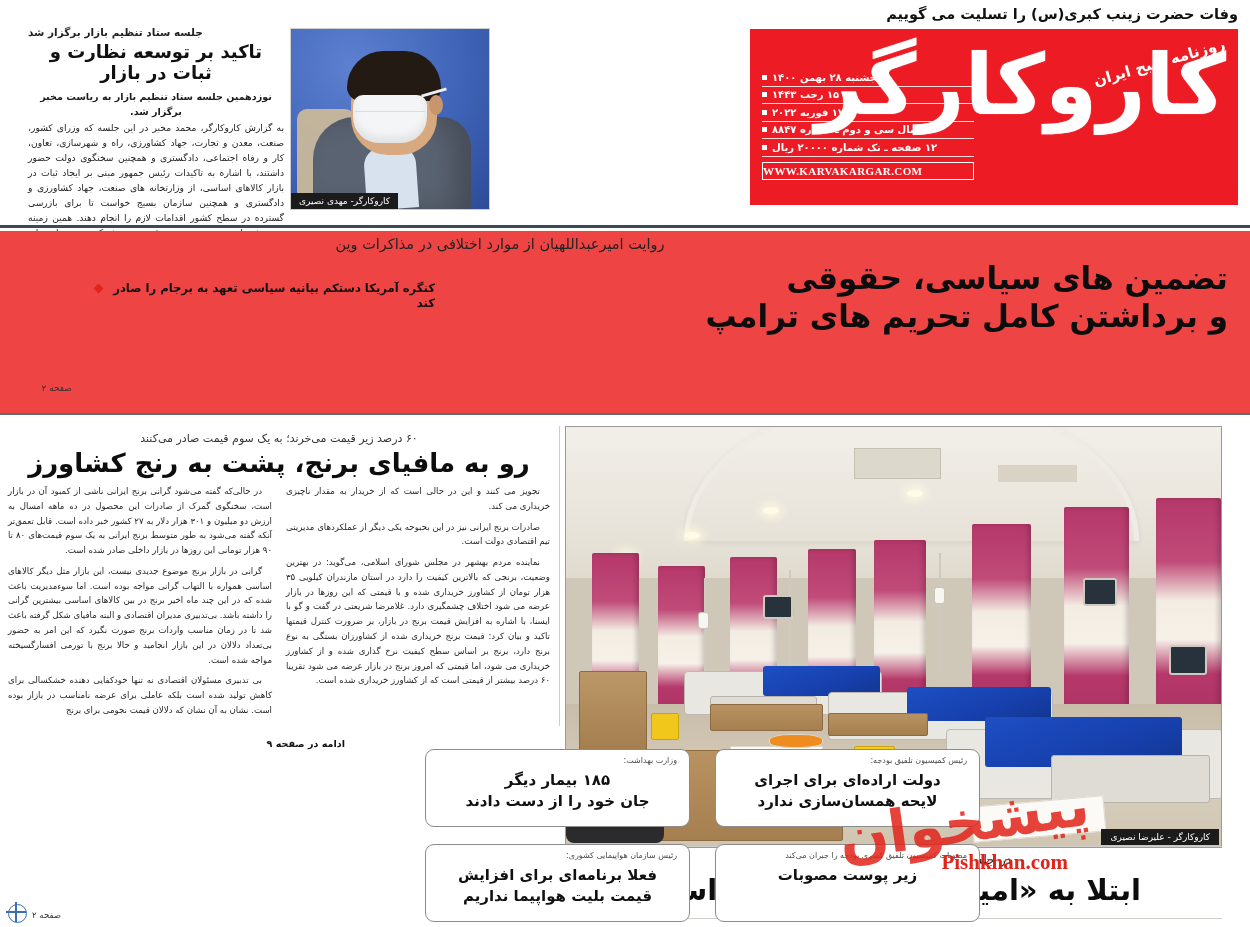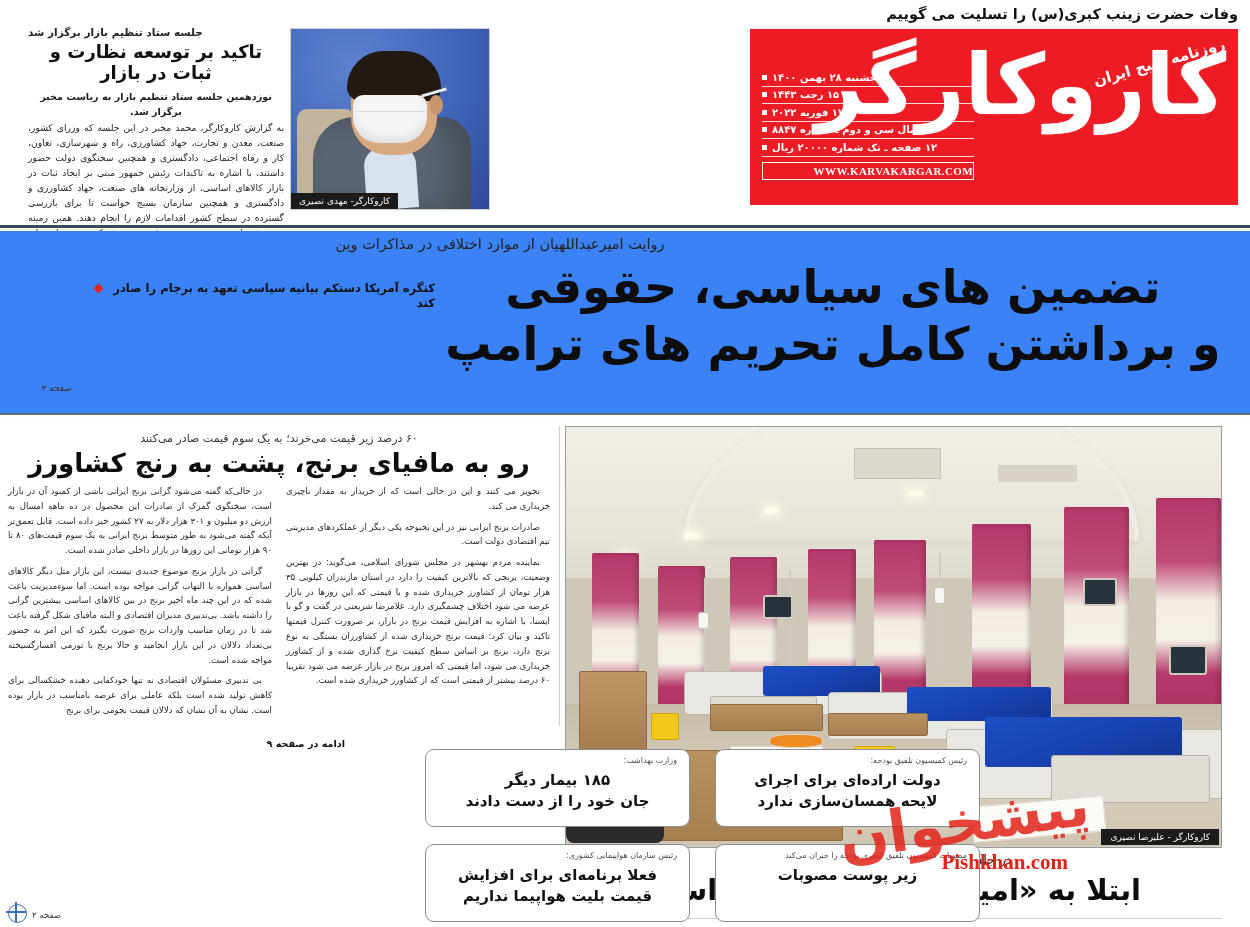--- a/index.html
+++ b/index.html
@@ -89,40 +89,40 @@
     position:absolute;left:12px;top:40px;width:212px;color:#fff;text-align:right;
   }
   .mh-meta .row{
     font-size:10px;font-weight:bold;padding:2.5px 0 3px;
     border-bottom:1px solid rgba(255,255,255,.85);
     display:flex;flex-direction:row-reverse;align-items:center;gap:5px;justify-content:flex-start;
   }
   .mh-meta .row:last-of-type{border-bottom:none;}
   .sq{width:5px;height:5px;background:#fff;display:inline-block;flex:none;}
   .mh-url{
-    margin-top:5px;border:1.4px solid #fff;color:#fff;text-align:right;
+    margin-top:5px;border:1.4px solid #fff;color:#fff;text-align:left;
     font-size:11px;font-weight:bold;padding:2px 0;letter-spacing:.4px;
     font-family:"Liberation Serif",serif;direction:ltr;
   }
 
   
   .hr-dark{position:absolute;left:0;width:1250px;height:3px;background:#3b4a57;}
 
   
   .band{
     position:absolute;left:0;top:231px;width:1250px;height:182px;
-    background:#3b82f6;
+    background:#ef4444;
   }
   .band-kicker{
     position:absolute;right:0;left:0;top:5px;text-align:center;
     font-size:14.5px;color:#222;padding-right:250px;
   }
   .band-head{
-    position:absolute;right:22px;top:28px;width:790px;text-align:center;
-    font-size:46px;line-height:1.24;font-weight:bold;color:#0d0d0d;
+    position:absolute;right:22px;top:28px;width:790px;text-align:right;
+    font-size:31px;line-height:1.24;font-weight:bold;color:#0d0d0d;
   }
   .band-bullets{
     position:absolute;right:815px;left:95px;top:50px;
   }
   .bl{
     display:flex;flex-direction:row-reverse;align-items:flex-start;gap:6px;
     font-size:11.6px;font-weight:bold;color:#111;margin-bottom:13px;
     justify-content:flex-start;line-height:1.3;
   }
   .dia{

